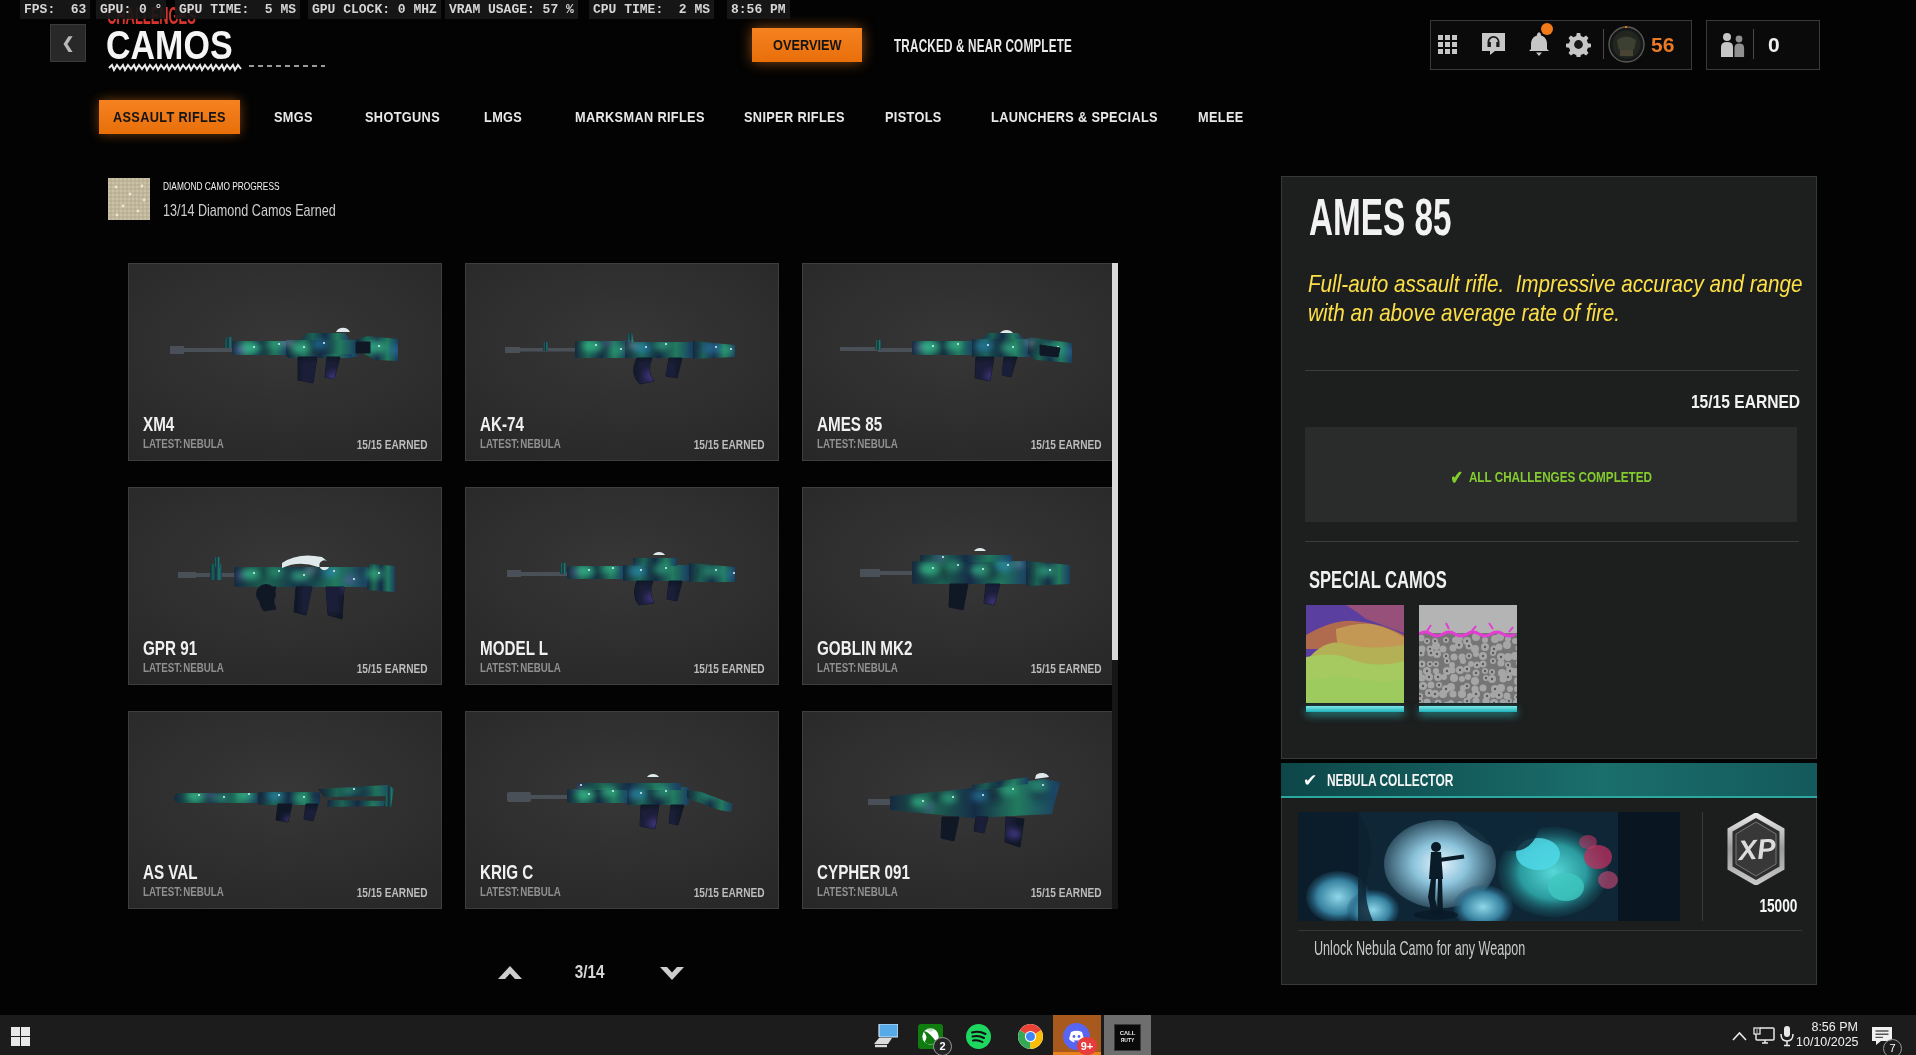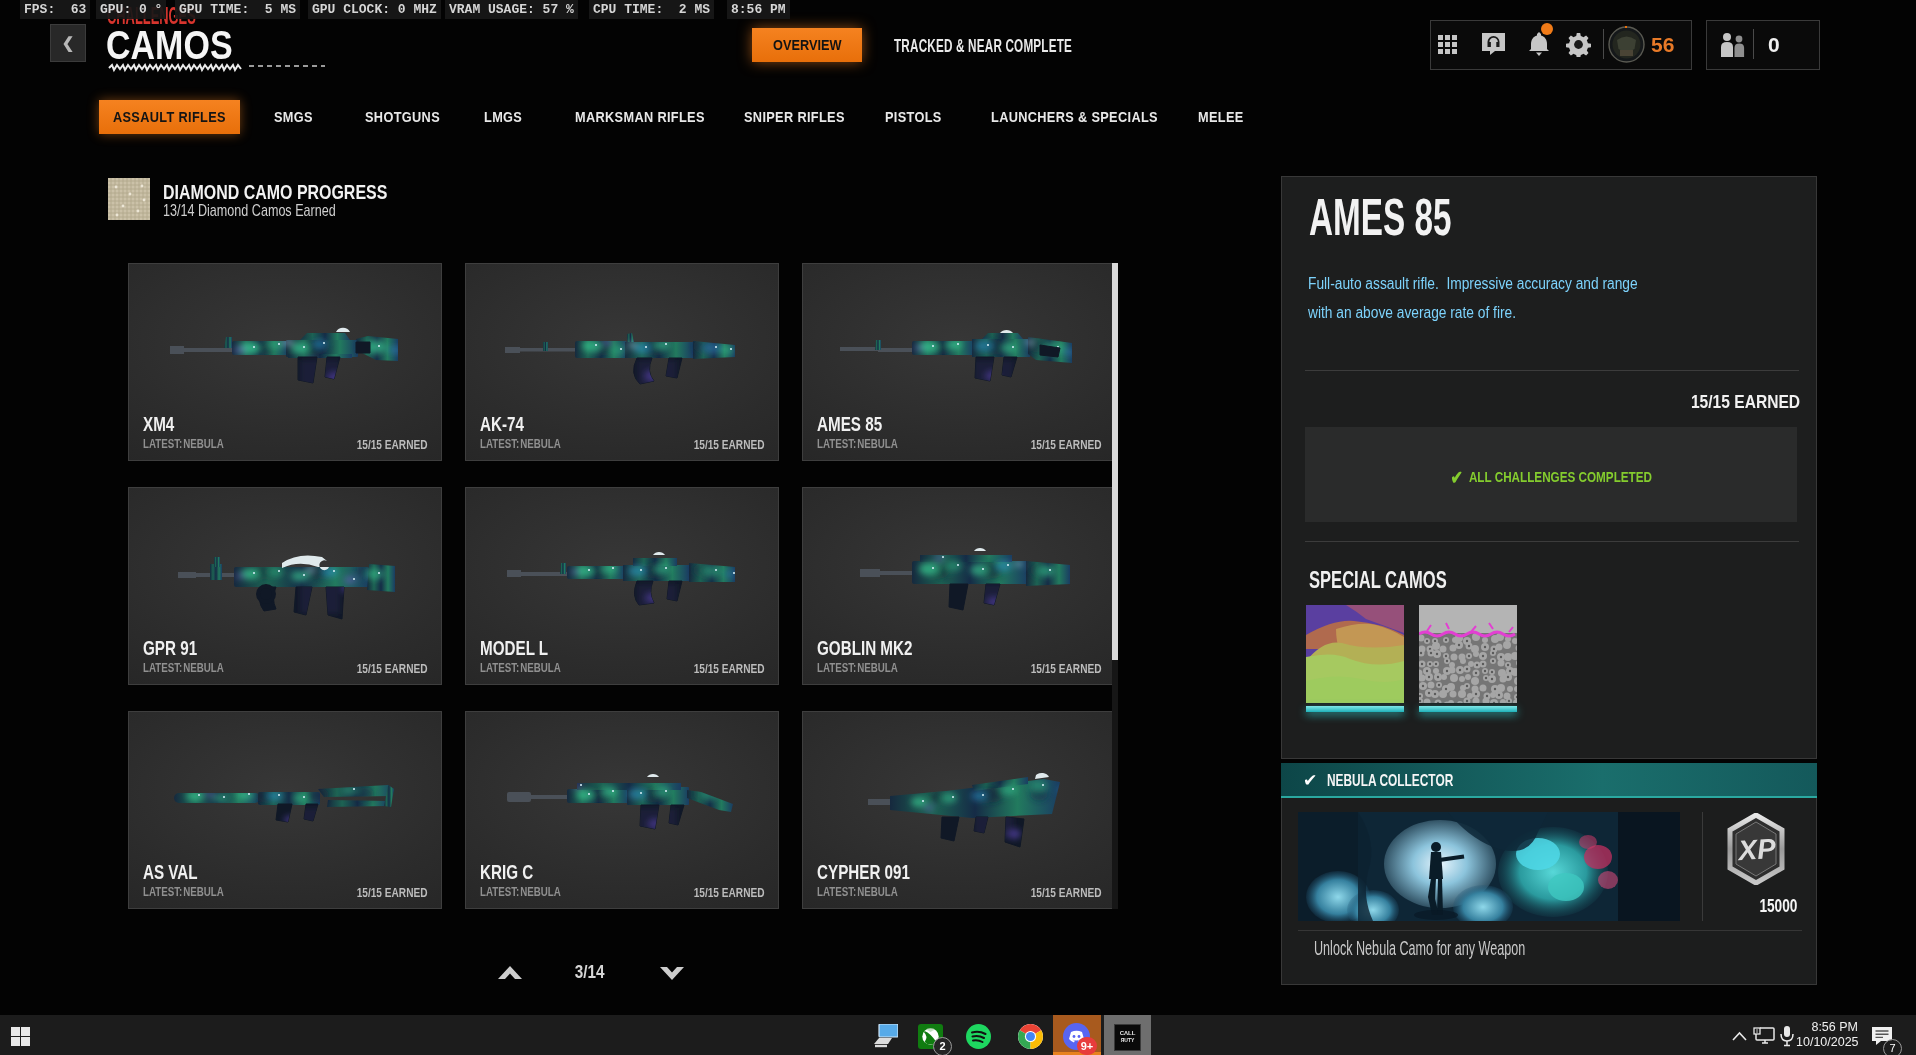--- a/index.html
+++ b/index.html
@@ -117,21 +117,21 @@
     <g fill="#ece6d6">
         <circle cx="8" cy="9" r="1.4"></circle>
         <circle cx="22" cy="16" r="1.4"></circle>
         <circle cx="34" cy="8" r="1.4"></circle>
         <circle cx="15" cy="28" r="1.4"></circle>
         <circle cx="30" cy="33" r="1.4"></circle>
         <circle cx="9" cy="37" r="1.4"></circle>
         <circle cx="36" cy="22" r="1.4"></circle>
       </g>
   </svg>
-  <div class="abs" style="left:163px;top:180px;color:#f2f2f2;font-weight:bold;font-size:21px;"><span class="cond" style="transform:scaleX(0.76);">DIAMOND CAMO PROGRESS</span></div>
+  <div class="abs" style="left:163px;top:180px;color:#f2f2f2;font-weight:normal;font-size:11px;"><span class="cond" style="transform:scaleX(0.76);">DIAMOND CAMO PROGRESS</span></div>
   <div class="abs" style="left:163px;top:201px;color:#cfcfcf;font-size:17px;"><span class="cond" style="transform:scaleX(0.74);">13/14 Diamond Camos Earned</span></div>
 
   <div id="cards">
       <div class="card" style="left:98px;top:263px;">
     <svg style="position:absolute;left:21px;top:26px;" width="270" height="120" viewBox="0 0 270 120">
       <defs>
         <linearGradient id="G0" x1="0" y1="0" x2="1" y2="0">
           <stop offset="0" stop-color="#16293e"></stop>
               <stop offset="0.25" stop-color="#1d6353"></stop>
           <stop offset="0.5" stop-color="#152b46"></stop>
@@ -805,21 +805,21 @@
     <div class="glatest"><span class="cond" style="transform:scaleX(0.78);">LATEST: NEBULA</span></div>
     <div class="gearned"><span class="cond" style="transform:scaleX(0.75);transform-origin:right;">15/15 EARNED</span></div>
   </div>
     </div>
 
   <div class="abs" style="left:1112px;top:263px;width:6px;height:646px;background:#161616;"></div>
   <div class="abs" style="left:1112px;top:263px;width:6px;height:397px;background:#d9d9d9;"></div>
 
   <div class="abs" style="left:1281px;top:176px;width:536px;height:583px;background:#1d1e1e;border:1px solid #383838;box-sizing:border-box;">
     <div class="abs" style="left:27px;top:10px;color:#f2f2f2;font-weight:bold;font-size:52px;"><span class="cond" style="transform:scaleX(0.64);">AMES 85</span></div>
-    <div class="abs" style="left:26px;top:92px;color:#7dd3fc;font-size:16px;line-height:29px;white-space:nowrap;"><span class="cond" style="transform:scaleX(0.86);">Full-auto assault rifle.&nbsp; Impressive accuracy and range<br>with an above average rate of fire.</span></div>
+    <div class="abs" style="left:26px;top:92px;color:#fde047;font-size:24px;line-height:29px;white-space:nowrap;font-style:italic;"><span class="cond" style="transform:scaleX(0.86);">Full-auto assault rifle.&nbsp; Impressive accuracy and range<br>with an above average rate of fire.</span></div>
     <div class="abs" style="left:23px;top:193px;width:494px;height:1px;background:#3c3c3c;"></div>
     <div class="abs" style="right:16px;top:214px;color:#f2f2f2;font-weight:bold;font-size:19px;"><span class="cond" style="transform:scaleX(0.82);transform-origin:right;">15/15 EARNED</span></div>
     <div class="abs" style="left:23px;top:250px;width:492px;height:95px;background:#2a2b2b;">
       <div class="abs" style="left:0;right:0;top:39px;text-align:center;color:#84cc2e;font-weight:bold;font-size:15px;">
         <span class="condc" style="transform:scaleX(0.78);"><span style="font-size:19px;vertical-align:-2px;">✔</span>&nbsp; ALL CHALLENGES COMPLETED</span></div>
     </div>
     <div class="abs" style="left:23px;top:364px;width:494px;height:1px;background:#3c3c3c;"></div>
     <div class="abs" style="left:27px;top:390px;color:#f0f0f0;font-weight:bold;font-size:23px;"><span class="cond" style="transform:scaleX(0.72);">SPECIAL CAMOS</span></div>
     <svg class="abs" style="left:24px;top:428px;" width="98" height="98" viewBox="0 0 98 98">
       <rect width="98" height="98" fill="#5a3fa0"></rect>

